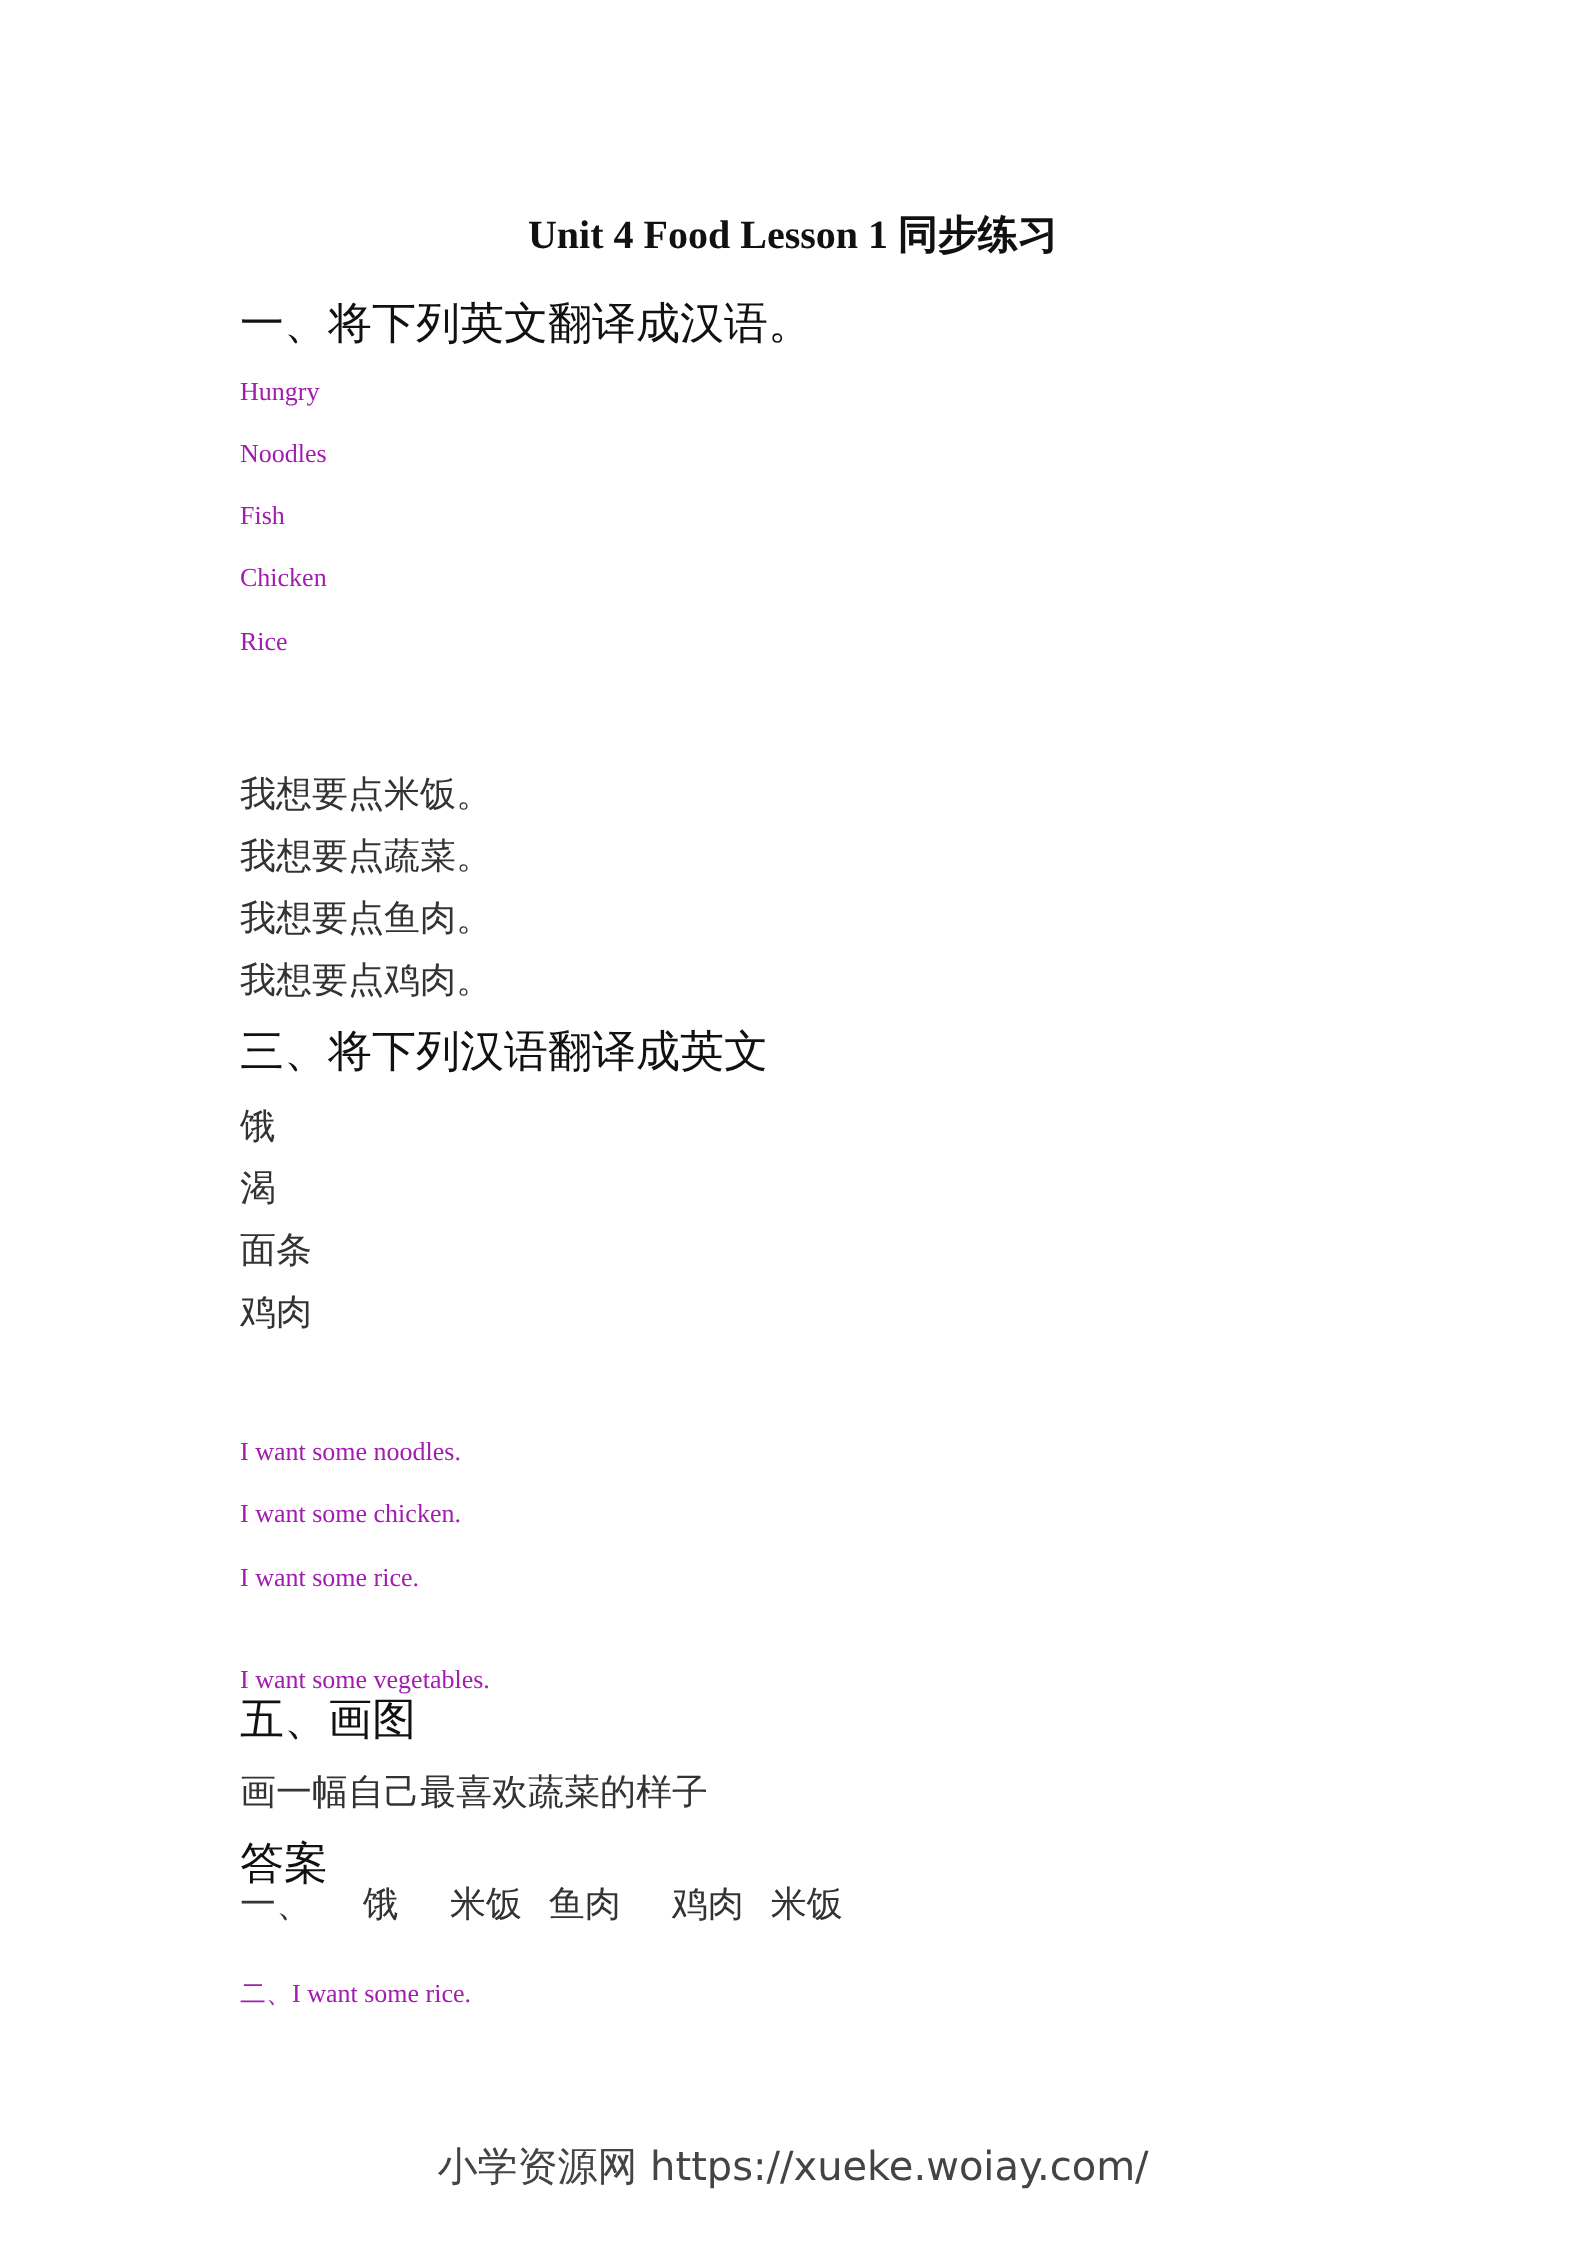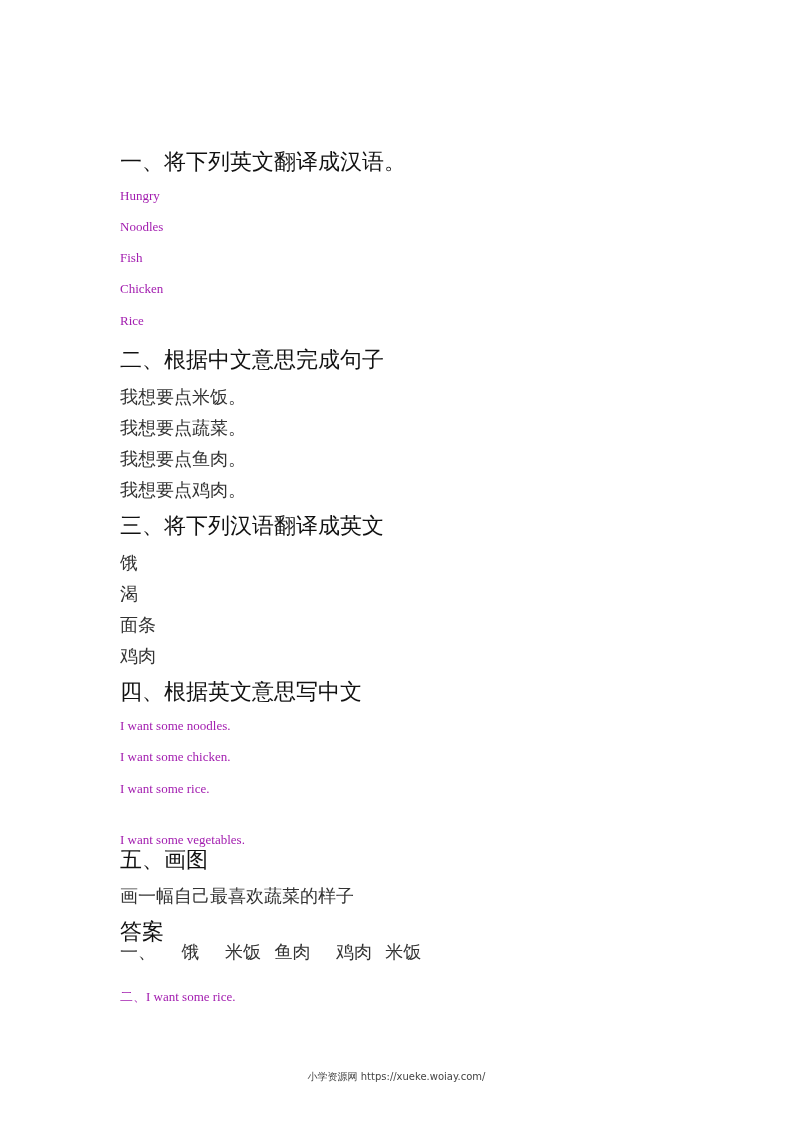--- a/index.html
+++ b/index.html
@@ -13,50 +13,49 @@
       position: absolute; left: 120px;
       font-family: "DejaVu Sans", "Liberation Sans", sans-serif; font-size: 22px; color: #111;
     }
     .line {
       position: absolute; left: 120px;
       font-family: "Liberation Serif", "DejaVu Serif", serif; font-size: 13px; color: #a21caf;
     }
     .cn { font-family: "DejaVu Serif", "Liberation Serif", serif; font-size: 18px; color: #333; }
     .footer {
       position: absolute; left: 0; width: 793px; top: 1070px; text-align: center;
-      font-family: "DejaVu Sans", "Liberation Sans", sans-serif; font-size: 10px; color: #444;
+      font-family: "DejaVu Sans", "Liberation Sans", sans-serif; font-size: 20px; color: #444;
     }
     .ans-gap { display: inline-block; }
   </style>
 </head>
 <body>
 
 <div class="page">
 
+  <div class="title">Unit 4 Food Lesson 1 同步练习</div>
 
   <div class="heading" style="top:147px">一、将下列英文翻译成汉语。</div>
   <div class="line" style="top:188px">Hungry</div>
   <div class="line" style="top:219px">Noodles</div>
   <div class="line" style="top:250px">Fish</div>
   <div class="line" style="top:281px">Chicken</div>
   <div class="line" style="top:313px">Rice</div>
 
-  <div class="heading" style="top:345px">二、根据中文意思完成句子</div>
   <div class="line cn" style="top:385px">我想要点米饭。</div>
   <div class="line cn" style="top:416px">我想要点蔬菜。</div>
   <div class="line cn" style="top:447px">我想要点鱼肉。</div>
   <div class="line cn" style="top:478px">我想要点鸡肉。</div>
 
   <div class="heading" style="top:511px">三、将下列汉语翻译成英文</div>
   <div class="line cn" style="top:551px">饿</div>
   <div class="line cn" style="top:582px">渴</div>
   <div class="line cn" style="top:613px">面条</div>
   <div class="line cn" style="top:644px">鸡肉</div>
 
-  <div class="heading" style="top:677px">四、根据英文意思写中文</div>
   <div class="line" style="top:718px">I want some noodles.</div>
   <div class="line" style="top:749px">I want some chicken.</div>
   <div class="line" style="top:781px">I want some rice.</div>
   <div class="line" style="top:832px">I want some vegetables.</div>
 
   <div class="heading" style="top:845px">五、画图</div>
   <div class="line cn" style="top:884px">画一幅自己最喜欢蔬菜的样子</div>
 
   <div class="heading" style="top:917px">答案</div>
   <div class="line cn" style="top:940px">

